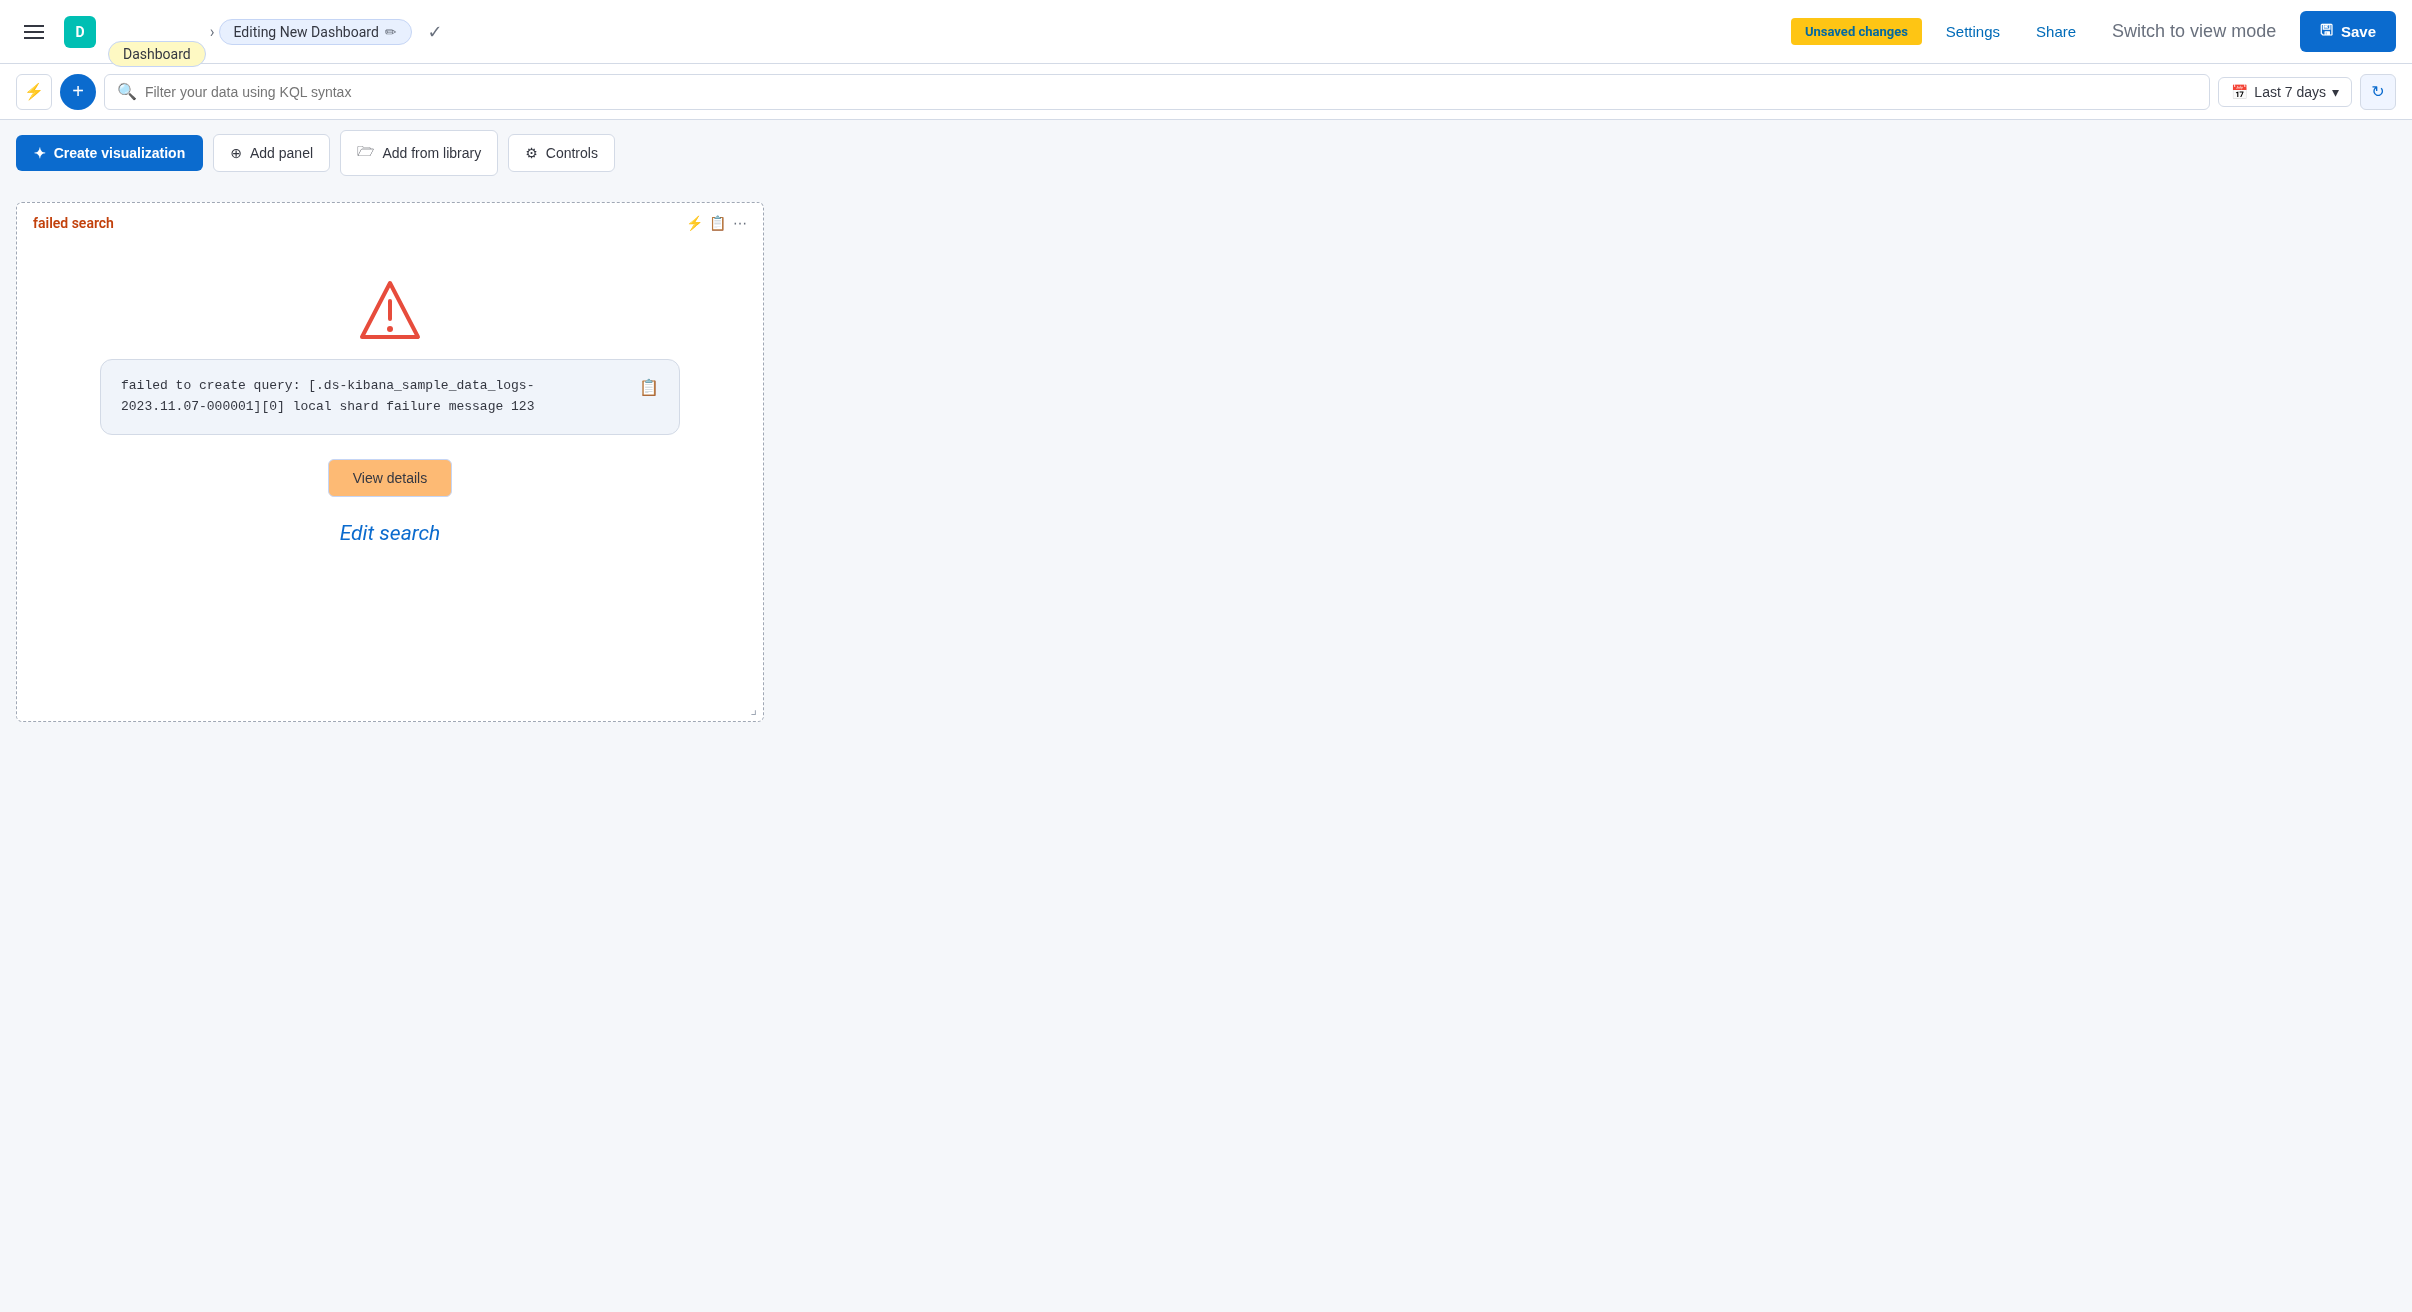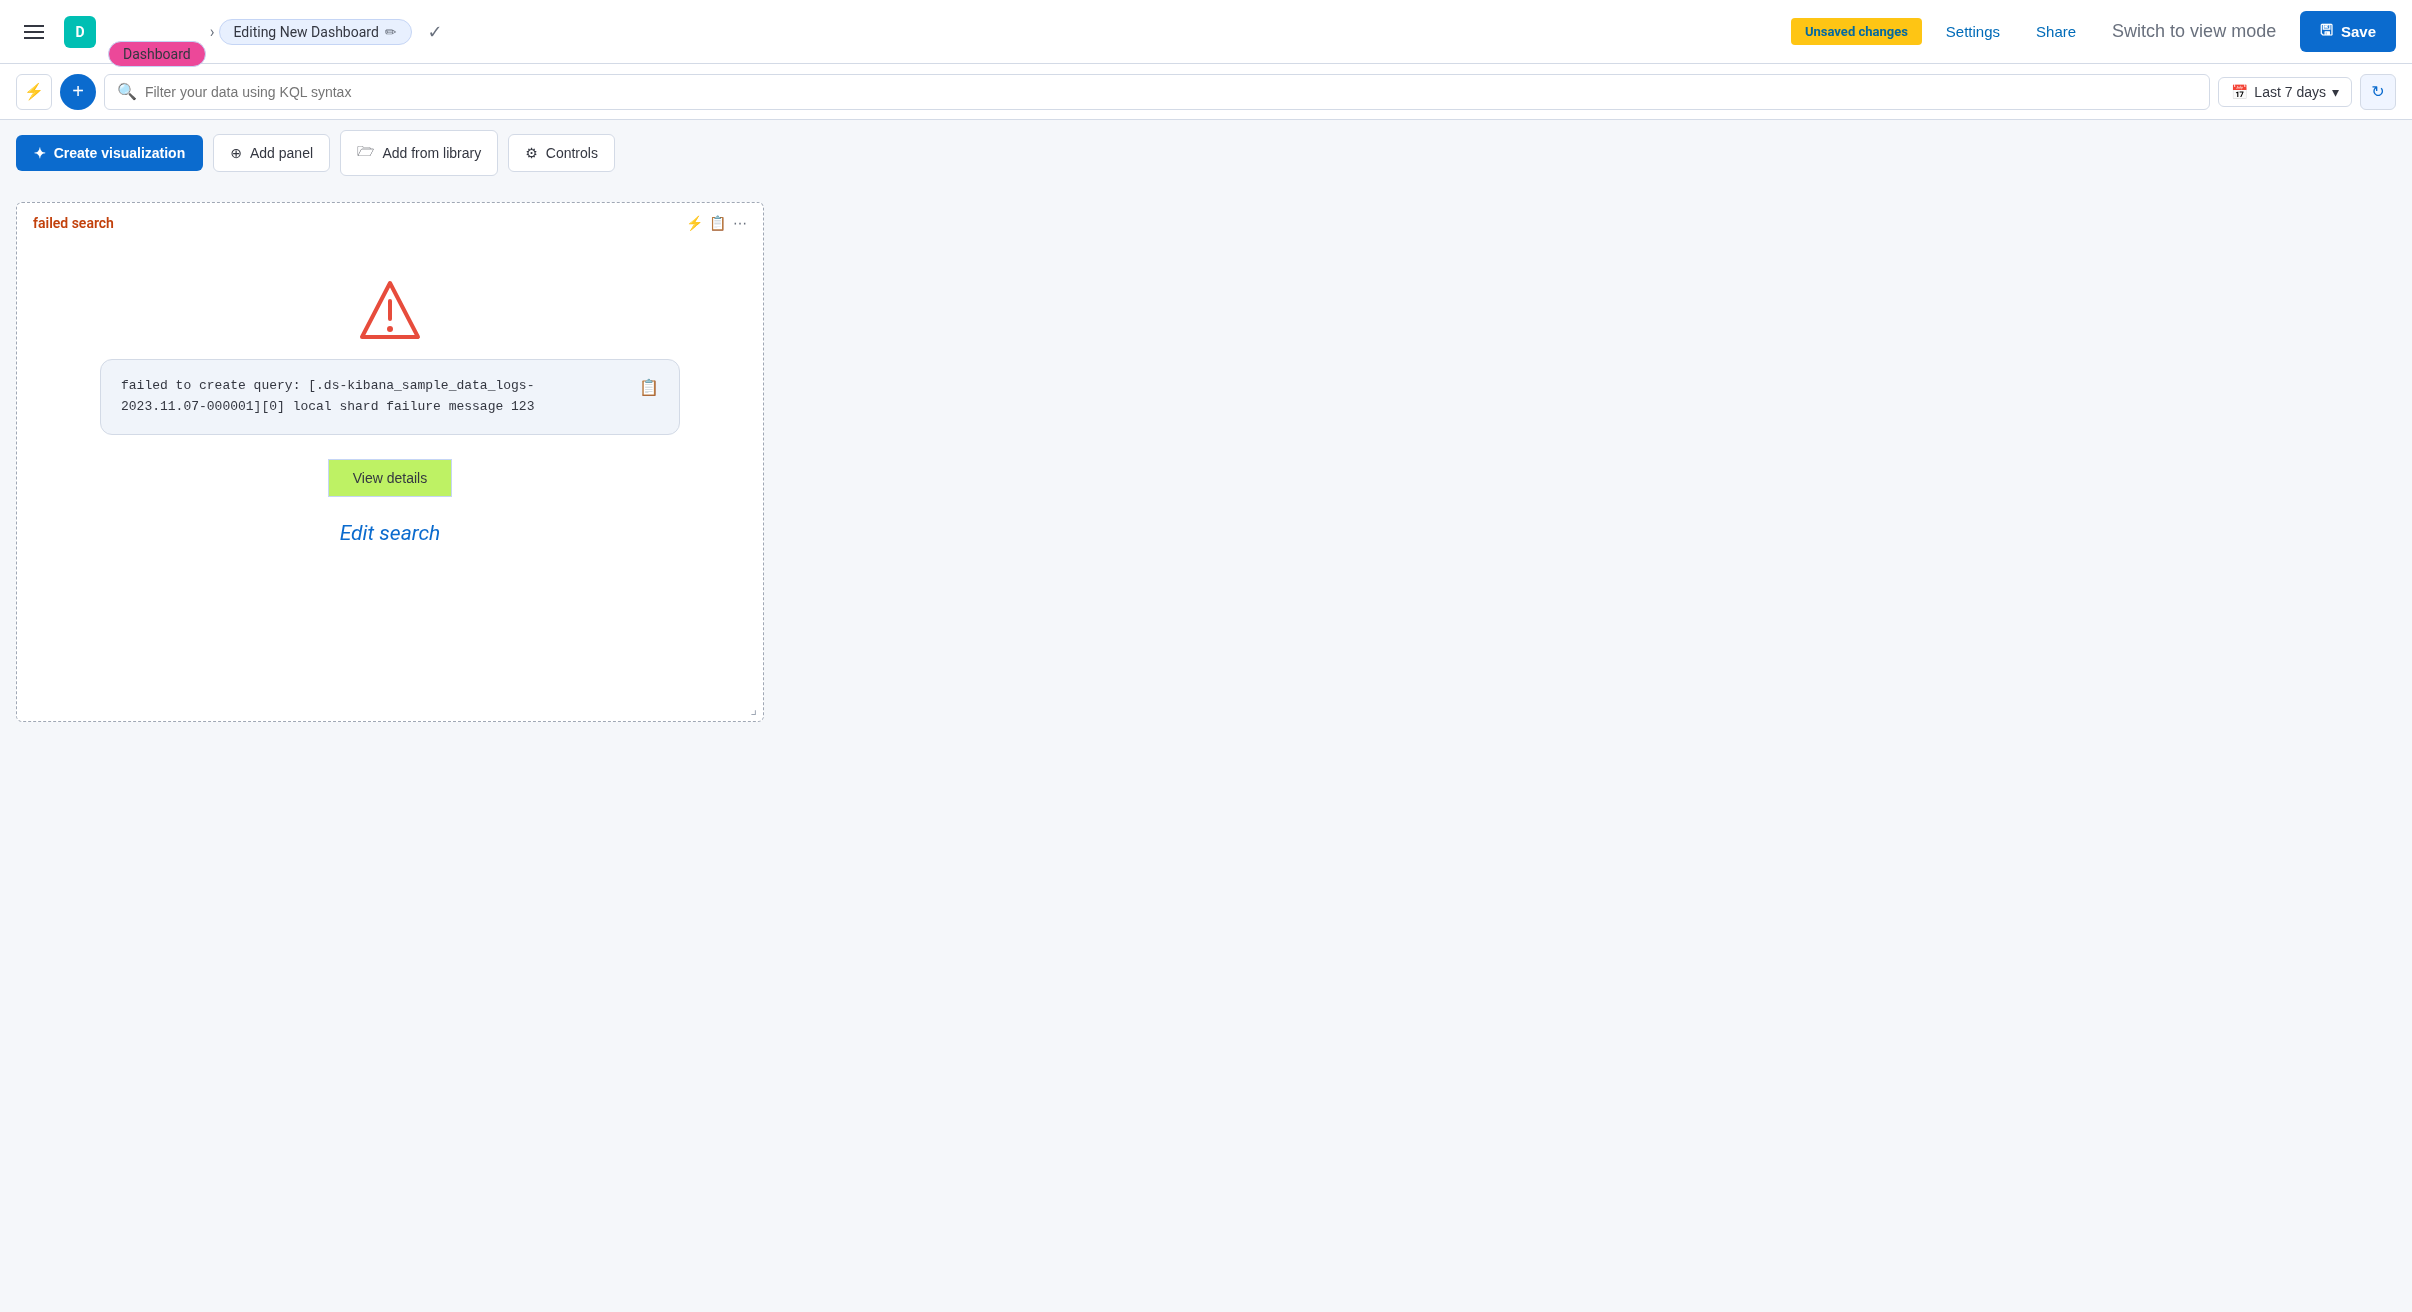--- a/index.html
+++ b/index.html
@@ -31,21 +31,21 @@
     .avatar {
       width: 32px; height: 32px; border-radius: 6px;
       background: #00bfb3;
       display: flex; align-items: center; justify-content: center;
       color: #fff; font-weight: 700; font-size: 14px;
     }
     .breadcrumb {
       display: flex; align-items: center; gap: 0;
     }
     .breadcrumb-item-dashboard {
-      background: #ec4899;
+      background: #fef9c3;
       border: 1px solid #c5d5f5;
       border-radius: 20px;
       padding: 4px 14px;
       font-size: 14px;
       color: #343741;
       cursor: pointer;
       margin-top: 45px;
     }
     .breadcrumb-arrow {
       color: #69707d; font-size: 16px; margin: 0 4px;
@@ -249,24 +249,24 @@
       color: #343741;
       line-height: 1.6;
       flex: 1;
     }
     .copy-icon {
       color: #69707d; font-size: 16px; cursor: pointer; flex-shrink: 0;
       margin-top: 2px;
     }
 
     .view-details-btn {
-      background: #bef264;
+      background: #fdba74;
       color: #343741;
       border: 1px solid #c5d5f5;
-      border-radius: 0;
+      border-radius: 6px;
       padding: 10px 24px;
       font-size: 14px;
       cursor: pointer;
       font-weight: 500;
     }
 
     .edit-search-link {
       color: #0b6bce;
       font-size: 21px;
       cursor: pointer;

